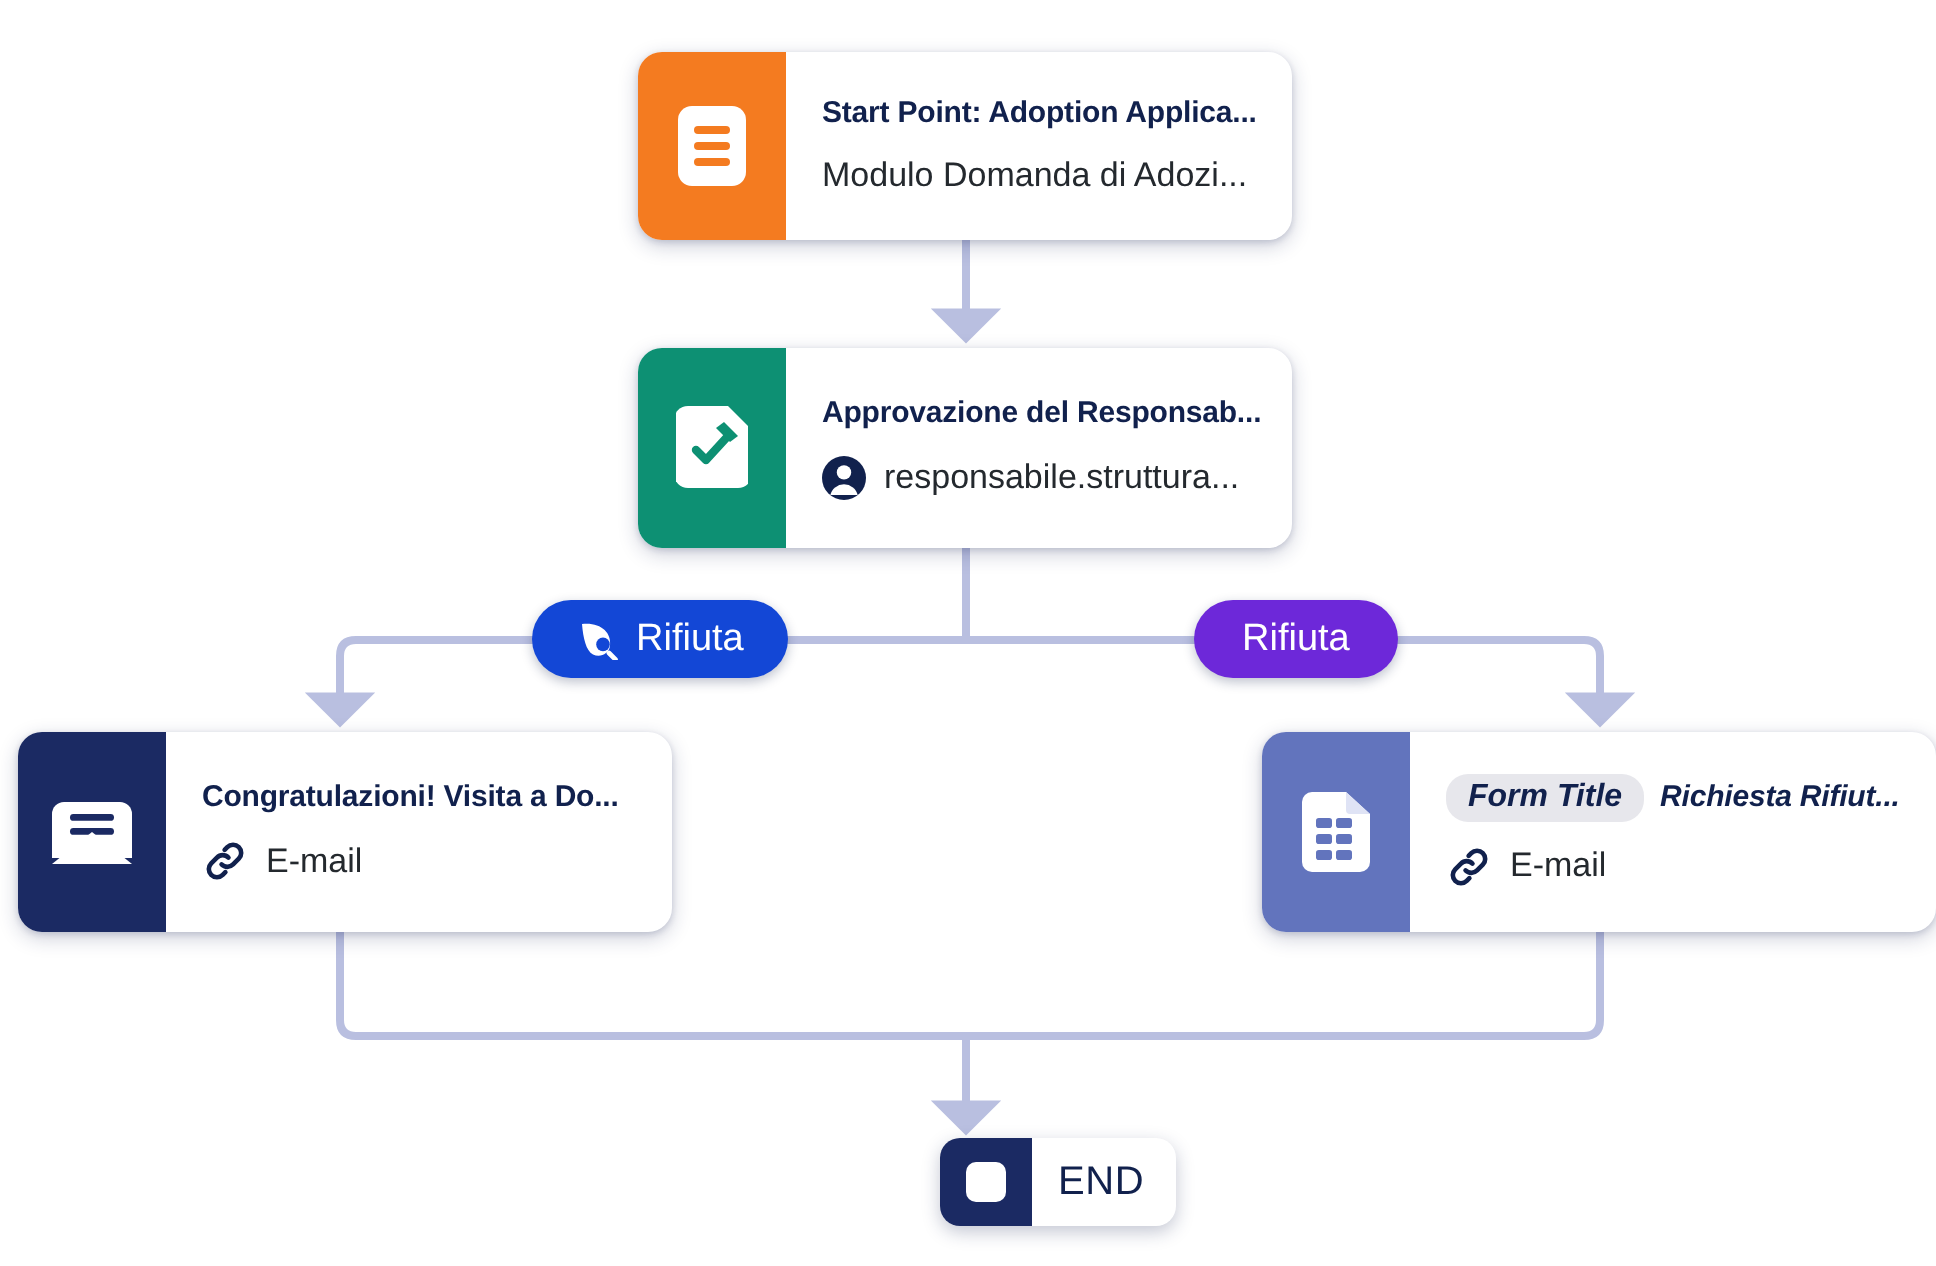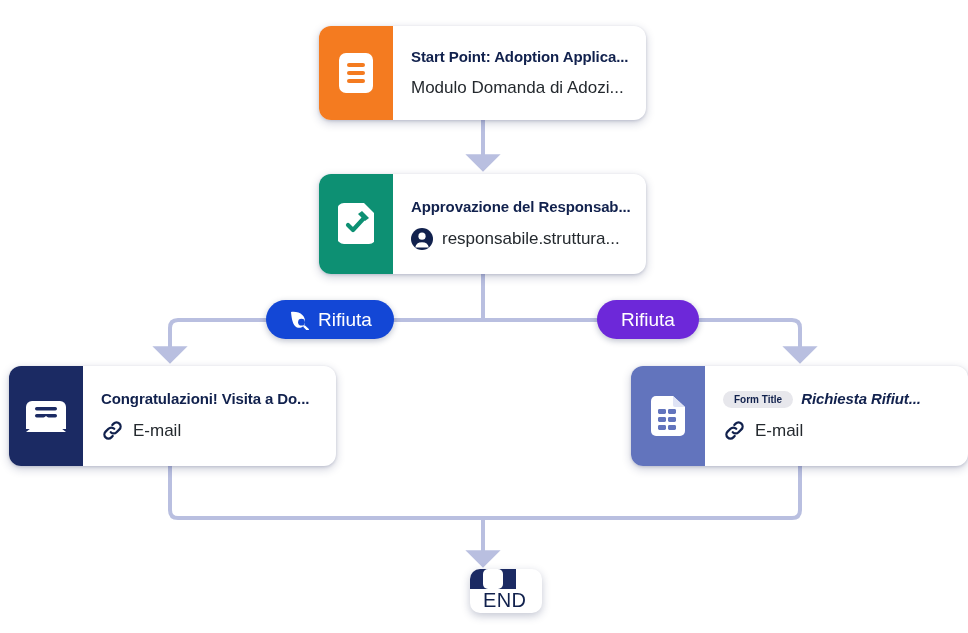--- a/index.html
+++ b/index.html
@@ -83,26 +83,27 @@
   #node-start    .node-icon { background: #f47b20; }
   #node-approval .node-icon { background: #0d9073; }
   #node-email-ok .node-icon { background: #1b2a63; }
   #node-email-no .node-icon { background: #6274bd; }
 
   
   .chip {
     display: inline-block;
     background: #e7e7ec;
     color: #11214d;
-    font-size: 10px;
+    font-size: 16px;
     font-weight: bold;
     border-radius: 11px;
     padding: 3px 11px;
     margin-right: 8px;
     vertical-align: middle;
+    font-style: italic;
   }
   .title-row { display: flex; align-items: center; min-width: 0; }
   .title-row .node-title { overflow: hidden; font-style: italic; }
 
   
   .pill {
     position: absolute;
     display: flex;
     align-items: center;
     gap: 9px;
@@ -124,21 +125,20 @@
     left: 470px;
     top: 569px;
     height: 44px;
     display: flex;
     align-items: stretch;
     border-radius: 10px;
     overflow: hidden;
     background: #ffffff;
     box-shadow: 0 3px 9px rgba(27, 38, 86, 0.26);
     z-index: 6;
-    flex-direction: column;
   }
   #node-end .end-icon {
     width: 46px;
     background: #1b2a63;
     display: flex;
     align-items: center;
     justify-content: center;
   }
   #node-end .end-label {
     display: flex;

